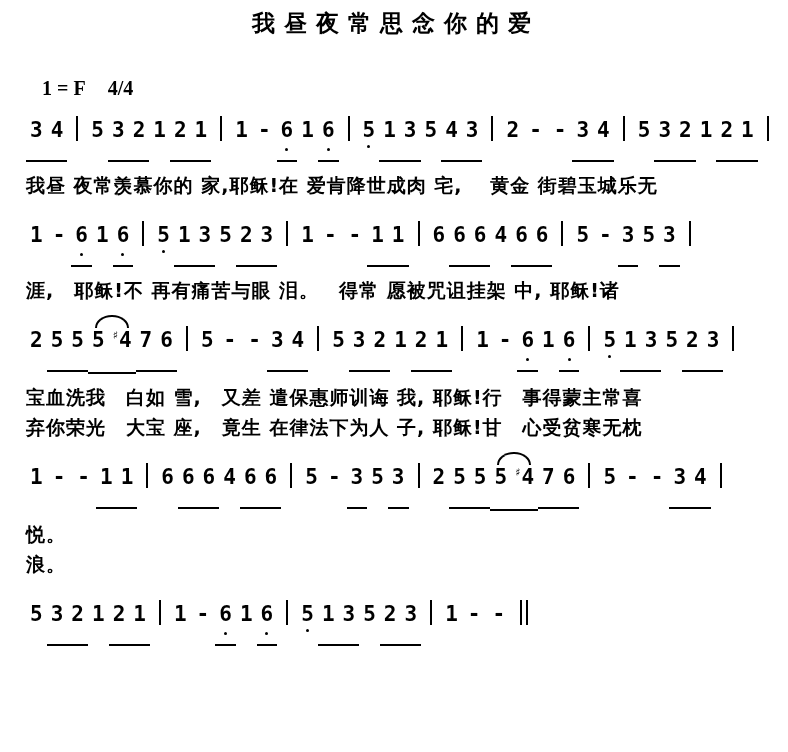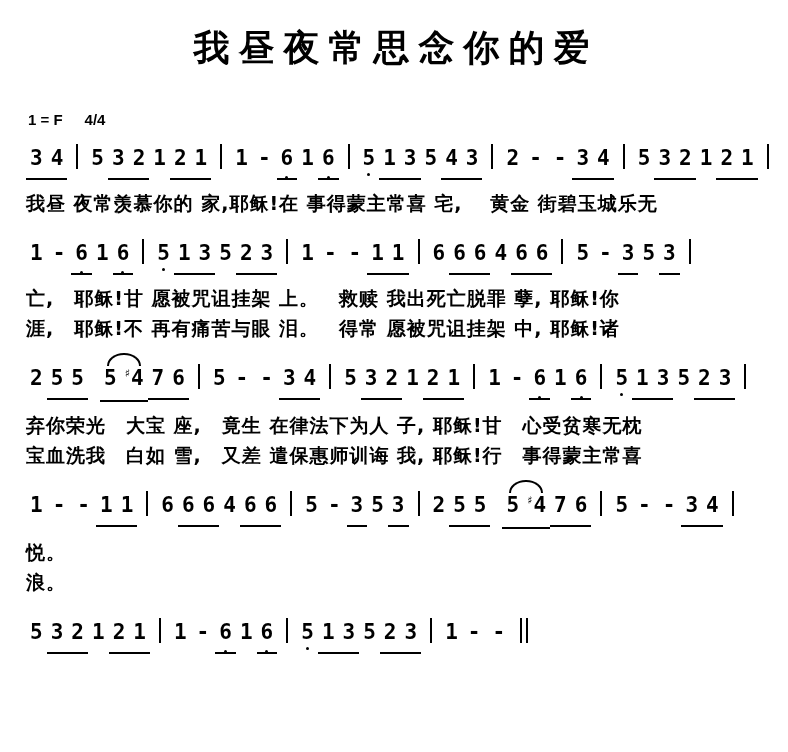--- a/index.html
+++ b/index.html
@@ -1,67 +1,66 @@
 <!DOCTYPE html>
 <html><head>
 <meta charset="utf-8">
 <style>
   html,body{margin:0;padding:0;background:#fff;color:#000;}
   body{width:788px;height:752px;overflow:hidden;font-family:"Liberation Sans",sans-serif;}
   .page{padding:0 22px 0 26px;}
-  .title{text-align:center;font-weight:bold;font-size:36px;letter-spacing:9px;padding-top:24px;
+  .title{text-align:center;font-weight:bold;font-size:23px;letter-spacing:9px;padding-top:8px;
          font-family:"DejaVu Sans",sans-serif;}
-  .keyline{margin:38px 0 0 2px;font-size:15px;font-weight:bold;
-           font-family:Liberation Sans, sans-serif;}
+  .keyline{margin:38px 0 0 16px;font-size:20px;font-weight:bold;
+           font-family:Liberation Serif, serif;}
   .keyline .meter{margin-left:22px;}
   .score{margin-top:2px;}
   .system{margin-bottom:7px;}
   .music{white-space:nowrap;padding-top:14px;margin-bottom:8px;line-height:24px;}
   .note{display:inline-block;position:relative;font-family:"DejaVu Sans Mono",monospace;
         font-weight:bold;font-size:21px;padding:0 4px;}
   .dash{display:inline-block;font-family:"DejaVu Sans Mono",monospace;font-weight:bold;
         font-size:21px;padding:0 6px;}
-  .beam{display:inline-block;border-bottom:2px solid #000;padding-bottom:6px;}
+  .beam{display:inline-block;border-bottom:2px solid #000;padding-bottom:16px;}
   .bar{display:inline-block;width:2px;height:25px;background:#000;margin:0 9px;vertical-align:-4px;}
   .endbar{display:inline-block;width:4px;height:25px;border-left:2px solid #000;
           border-right:2px solid #000;margin:0 9px;vertical-align:-4px;}
   .ldot::after{content:"";position:absolute;left:50%;margin-left:-1.5px;bottom:-6px;
                width:3px;height:3px;background:#000;border-radius:50%;}
   .beam .ldot::after{bottom:-9px;}
-  .arc{display:inline-block;position:relative;margin-left:12px;}
+  .arc{display:inline-block;position:relative;}
   .arc::before{content:"";position:absolute;left:7px;right:7px;top:-13px;height:11px;
                border:2px solid #000;border-bottom:none;
                border-radius:50% 50% 0 0 / 100% 100% 0 0;}
   .sharp{font-size:11px;position:relative;top:-8px;margin-right:1px;font-weight:bold;
          font-family:"DejaVu Sans",sans-serif;}
   .lyric{font-size:19px;line-height:30px;white-space:pre;letter-spacing:1px;font-weight:bold;
          font-family:"DejaVu Sans",sans-serif;}
 </style>
 </head>
 <body>
 
 <div class="page">
   <div class="title">我昼夜常思念你的爱</div>
   <div class="keyline">
     <span>1 = F</span><span class="meter">4/4</span>
   </div>
   <div class="score">
       <div class="system">
         <div class="music"><span class="beam"><span class="note">3</span><span class="note">4</span></span><span class="bar"></span><span class="note">5</span><span class="beam"><span class="note">3</span><span class="note">2</span></span><span class="note">1</span><span class="beam"><span class="note">2</span><span class="note">1</span></span><span class="bar"></span><span class="note">1</span><span class="dash">-</span><span class="beam"><span class="note ldot">6</span></span><span class="note">1</span><span class="beam"><span class="note ldot">6</span></span><span class="bar"></span><span class="note ldot">5</span><span class="beam"><span class="note">1</span><span class="note">3</span></span><span class="note">5</span><span class="beam"><span class="note">4</span><span class="note">3</span></span><span class="bar"></span><span class="note">2</span><span class="dash">-</span><span class="dash">-</span><span class="beam"><span class="note">3</span><span class="note">4</span></span><span class="bar"></span><span class="note">5</span><span class="beam"><span class="note">3</span><span class="note">2</span></span><span class="note">1</span><span class="beam"><span class="note">2</span><span class="note">1</span></span><span class="bar"></span></div>
-        <div class="lyric">我昼 夜常羡慕你的 家,耶稣!在 事得蒙主常喜 宅,　 黄金 街碧玉城乐无</div>
+        <div class="lyric">我昼 夜常羡慕你的 家,耶稣!在 爱肯降世成肉 宅,　 黄金 街碧玉城乐无</div>
       </div>
       <div class="system">
         <div class="music"><span class="note">1</span><span class="dash">-</span><span class="beam"><span class="note ldot">6</span></span><span class="note">1</span><span class="beam"><span class="note ldot">6</span></span><span class="bar"></span><span class="note ldot">5</span><span class="beam"><span class="note">1</span><span class="note">3</span></span><span class="note">5</span><span class="beam"><span class="note">2</span><span class="note">3</span></span><span class="bar"></span><span class="note">1</span><span class="dash">-</span><span class="dash">-</span><span class="beam"><span class="note">1</span><span class="note">1</span></span><span class="bar"></span><span class="note">6</span><span class="beam"><span class="note">6</span><span class="note">6</span></span><span class="note">4</span><span class="beam"><span class="note">6</span><span class="note">6</span></span><span class="bar"></span><span class="note">5</span><span class="dash">-</span><span class="beam"><span class="note">3</span></span><span class="note">5</span><span class="beam"><span class="note">3</span></span><span class="bar"></span></div>
-        <div class="lyric">亡,　耶稣!甘 愿被咒诅挂架 上。　救赎 我出死亡脱罪 孽, 耶稣!你</div>
         <div class="lyric">涯,　耶稣!不 再有痛苦与眼 泪。　得常 愿被咒诅挂架 中, 耶稣!诸</div>
       </div>
       <div class="system">
         <div class="music"><span class="note">2</span><span class="beam"><span class="note">5</span><span class="note">5</span></span><span class="arc"><span class="beam"><span class="note">5</span><span class="note"><span class="sharp">♯</span>4</span></span></span><span class="beam"><span class="note">7</span><span class="note">6</span></span><span class="bar"></span><span class="note">5</span><span class="dash">-</span><span class="dash">-</span><span class="beam"><span class="note">3</span><span class="note">4</span></span><span class="bar"></span><span class="note">5</span><span class="beam"><span class="note">3</span><span class="note">2</span></span><span class="note">1</span><span class="beam"><span class="note">2</span><span class="note">1</span></span><span class="bar"></span><span class="note">1</span><span class="dash">-</span><span class="beam"><span class="note ldot">6</span></span><span class="note">1</span><span class="beam"><span class="note ldot">6</span></span><span class="bar"></span><span class="note ldot">5</span><span class="beam"><span class="note">1</span><span class="note">3</span></span><span class="note">5</span><span class="beam"><span class="note">2</span><span class="note">3</span></span><span class="bar"></span></div>
+        <div class="lyric">宝血洗我　白如 雪,　又差 遣保惠师训诲 我, 耶稣!行　事得蒙主常喜</div>
         <div class="lyric">弃你荣光　大宝 座,　竟生 在律法下为人 子, 耶稣!甘　心受贫寒无枕</div>
-        <div class="lyric">宝血洗我　白如 雪,　又差 遣保惠师训诲 我, 耶稣!行　事得蒙主常喜</div>
       </div>
       <div class="system">
         <div class="music"><span class="note">1</span><span class="dash">-</span><span class="dash">-</span><span class="beam"><span class="note">1</span><span class="note">1</span></span><span class="bar"></span><span class="note">6</span><span class="beam"><span class="note">6</span><span class="note">6</span></span><span class="note">4</span><span class="beam"><span class="note">6</span><span class="note">6</span></span><span class="bar"></span><span class="note">5</span><span class="dash">-</span><span class="beam"><span class="note">3</span></span><span class="note">5</span><span class="beam"><span class="note">3</span></span><span class="bar"></span><span class="note">2</span><span class="beam"><span class="note">5</span><span class="note">5</span></span><span class="arc"><span class="beam"><span class="note">5</span><span class="note"><span class="sharp">♯</span>4</span></span></span><span class="beam"><span class="note">7</span><span class="note">6</span></span><span class="bar"></span><span class="note">5</span><span class="dash">-</span><span class="dash">-</span><span class="beam"><span class="note">3</span><span class="note">4</span></span><span class="bar"></span></div>
         <div class="lyric">悦。</div>
         <div class="lyric">浪。</div>
       </div>
       <div class="system">
         <div class="music"><span class="note">5</span><span class="beam"><span class="note">3</span><span class="note">2</span></span><span class="note">1</span><span class="beam"><span class="note">2</span><span class="note">1</span></span><span class="bar"></span><span class="note">1</span><span class="dash">-</span><span class="beam"><span class="note ldot">6</span></span><span class="note">1</span><span class="beam"><span class="note ldot">6</span></span><span class="bar"></span><span class="note ldot">5</span><span class="beam"><span class="note">1</span><span class="note">3</span></span><span class="note">5</span><span class="beam"><span class="note">2</span><span class="note">3</span></span><span class="bar"></span><span class="note">1</span><span class="dash">-</span><span class="dash">-</span><span class="endbar"></span></div>
       </div>
     </div>

